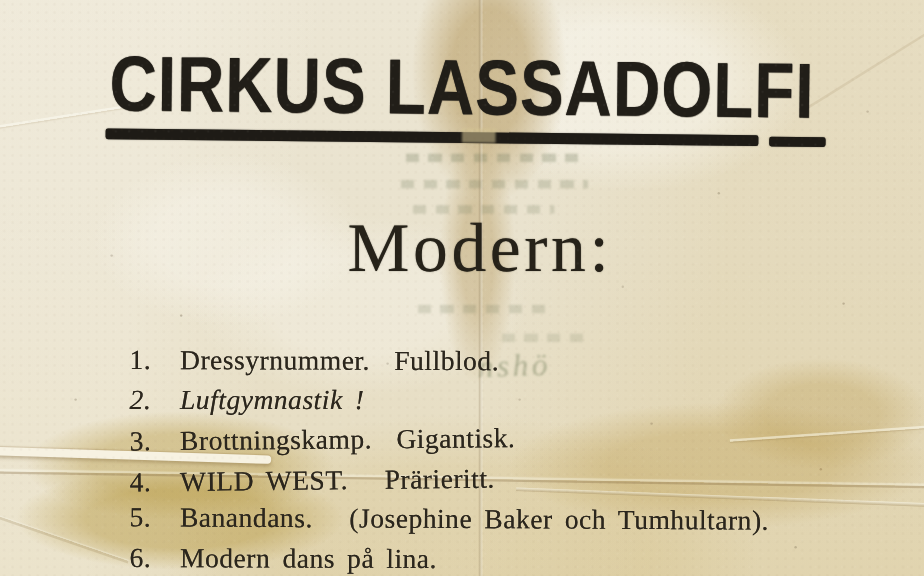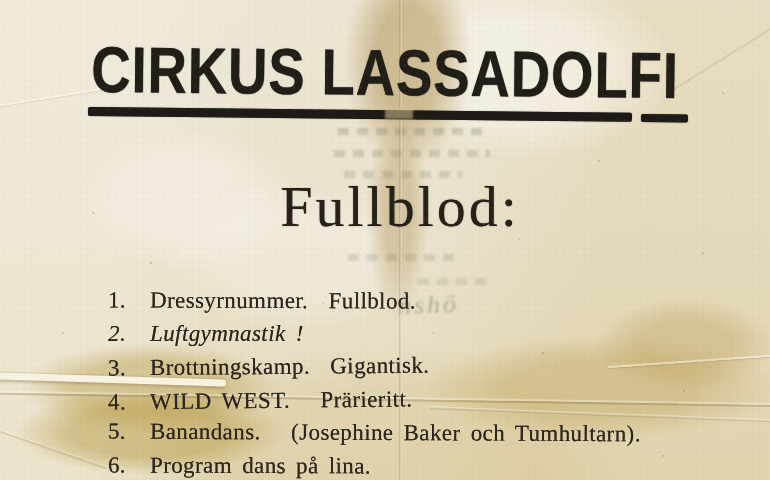--- a/index.html
+++ b/index.html
@@ -127,38 +127,38 @@
   <div class="crease crease-right-up"></div>
   <div class="crease crease-tr"></div>
   <div class="crease crease-bl"></div>
   <div class="crease crease-tl"></div>
 
   <div class="title">CIRKUS LASSADOLFI</div>
   <div class="rule rule-main"></div>
   <div class="rule rule-end"></div>
   <div class="rule-wear"></div>
 
-  <div class="heading">Fullblod:</div>
+  <div class="heading">Modern:</div>
 
   <ol class="program">
     <li class="li1">
       <span class="num">1.</span><span class="txt">Dressyrnummer.&nbsp; Fullblod.</span>
     </li>
     <li class="li2">
       <span class="num">2.</span><span class="txt">Luftgymnastik&nbsp;!</span>
     </li>
     <li class="li3">
       <span class="num">3.</span><span class="txt">Brottningskamp.&nbsp; Gigantisk.</span>
     </li>
     <li class="li4">
       <span class="num">4.</span><span class="txt">WILD WEST.&nbsp;&nbsp; Prärieritt.</span>
     </li>
     <li class="li5">
       <span class="num">5.</span><span class="txt">Banandans.&nbsp;&nbsp; (Josephine Baker och Tumhultarn).</span>
     </li>
     <li class="li6">
-      <span class="num">6.</span><span class="txt">Program dans på lina.</span>
+      <span class="num">6.</span><span class="txt">Modern dans på lina.</span>
     </li>
   </ol>
 
   <div class="speckles"></div>
   <div class="grain"></div>
 </div>
 
 </body></html>

